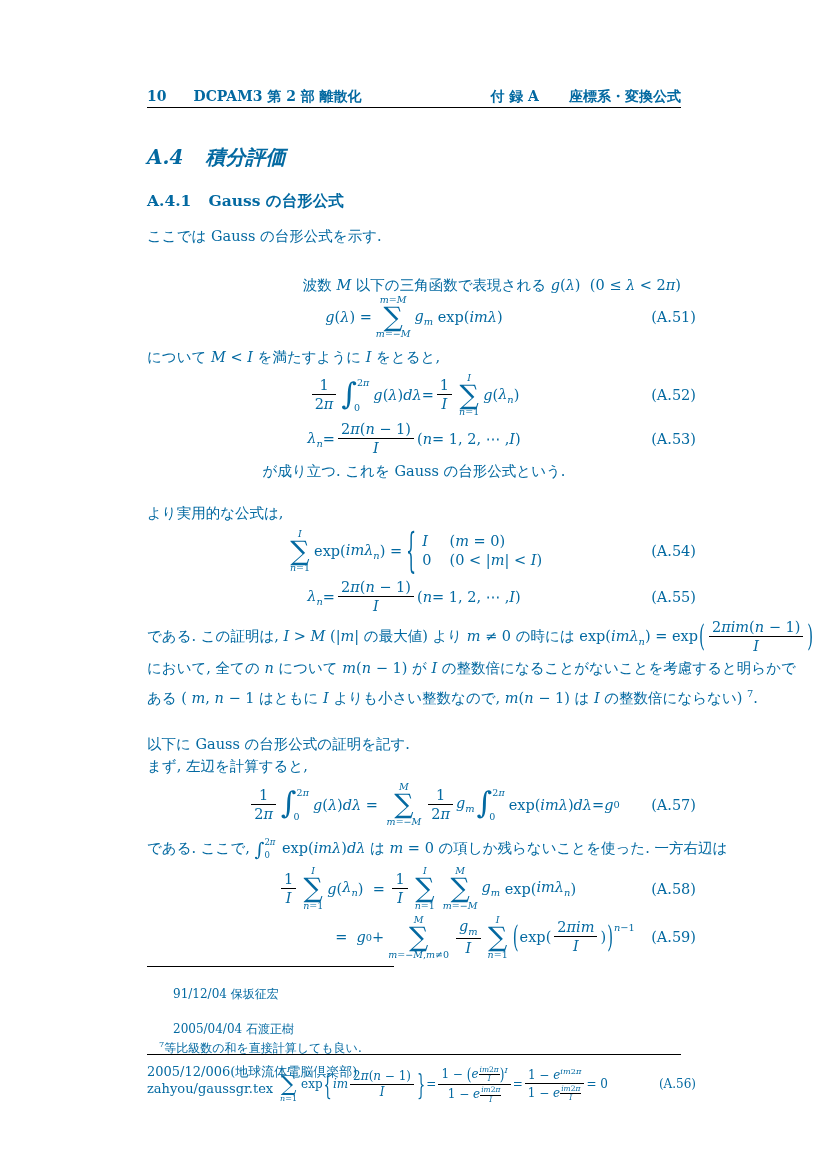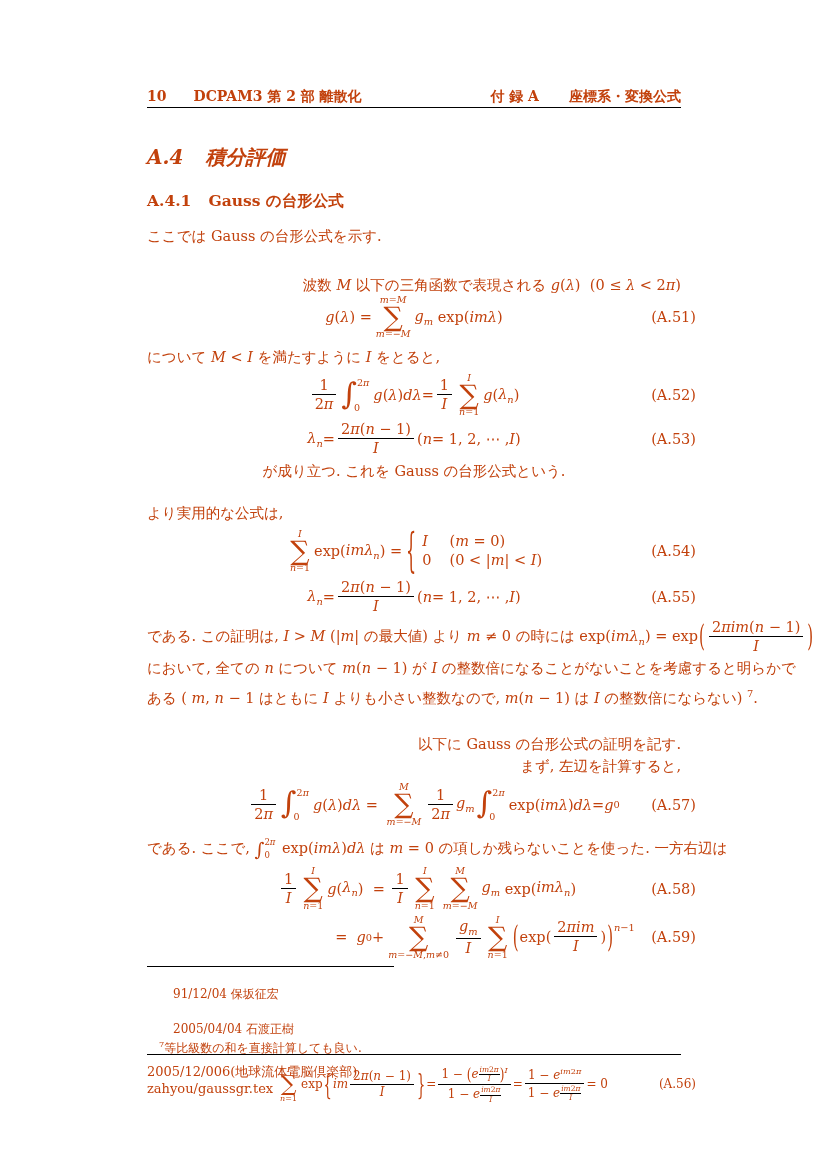--- a/index.html
+++ b/index.html
@@ -2,21 +2,21 @@
 <html><head>
 <meta charset="utf-8">
 <style>
   html,body { margin:0; padding:0; background:#ffffff; }
   .page {
     position:relative;
     width:826px; height:1169px;
     box-sizing:border-box;
     padding:88px 145px 0 147px;
     background:#fff;
-    color:#c2410c;
+    color:#0369a1;
     font-family:"DejaVu Serif","Liberation Serif",serif;
     font-size:14.5px;
     overflow:hidden;
   }
   i { font-style:italic; }
   sub,sup { font-size:68%; }
   p { margin:0; line-height:22px; }
   .nowrap { white-space:nowrap; }
 
   
@@ -31,21 +31,21 @@
   h2.subsection { font-size:15.5px; font-weight:bold; margin:24px 0 16px; line-height:17px; }
   h2.subsection .sub-num { margin-right:17px; }
 
   
   .p-intro { margin-top:16px; }
   .p-wave  { margin-top:27px;text-align:right; }
   .p-takei { margin-top:4px; }
   .p-holds { margin-top:2px;text-align:center; }
   .p-pract { margin-top:20px; }
   .p-proofnote { margin-top:2px; line-height:25px; }
-  .p-proofintro { margin-top:22px;text-align:right; }
+  .p-proofintro { margin-top:22px; }
   .p-lhsnote { margin-top:6px; }
 
   
   .eq { position:relative; display:flex; align-items:center; justify-content:center; }
   .eq-math { display:inline-flex; align-items:center; white-space:nowrap; }
   .eq-tag { position:absolute; right:-15px; top:50%; transform:translateY(-50%); font-size:14.5px; }
   .eq-a51 { min-height:50px; margin-top:-4px; }
   .eq-a52 { min-height:50px; margin-top:2px; }
   .eq-a53 { min-height:36px; }
   .eq-a54 { min-height:54px; }

